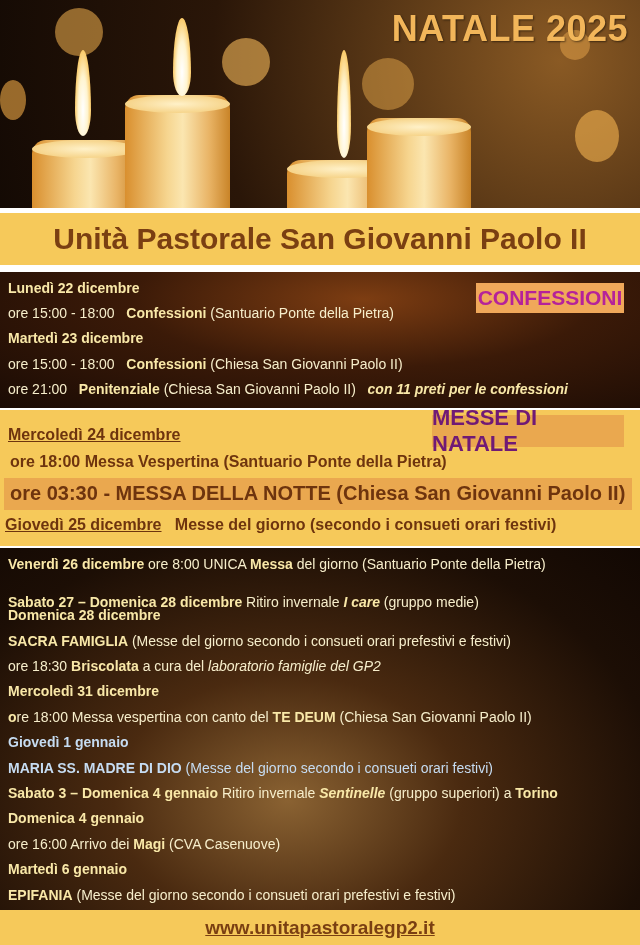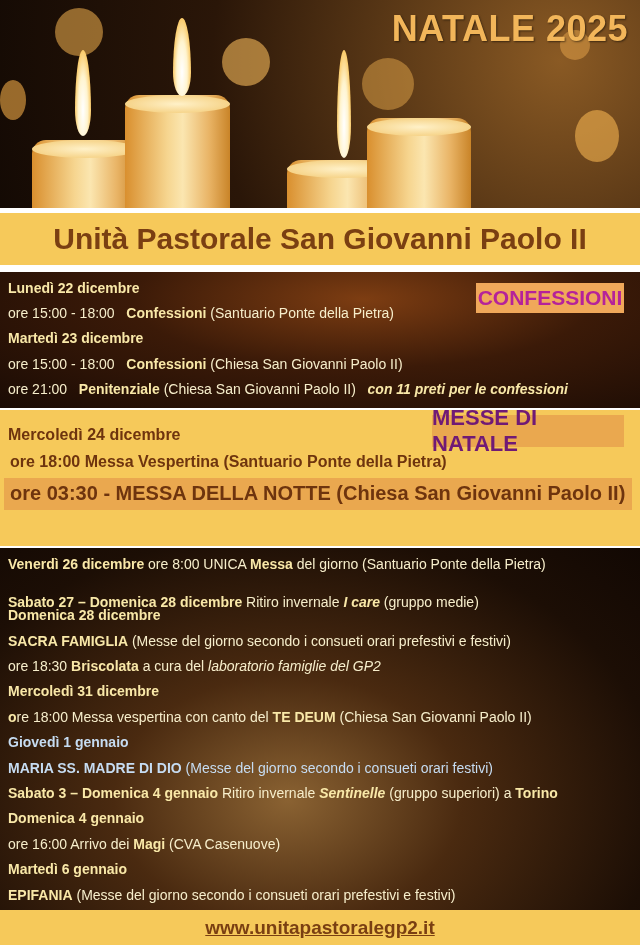--- a/index.html
+++ b/index.html
@@ -25,21 +25,21 @@
     background: radial-gradient(ellipse at 45% 65%, #8a6232 0, #4a2a10 35%, #1c0e05 75%, #120803 100%); }
   .row { position:absolute; left:8px; white-space:nowrap; }
   .b { font-weight:bold; }
   .i { font-style:italic; }
   .yb { font-weight:bold; color:#f9e8a8; }
   .blue { color:#c6dcf2; }
   .tag-conf { position:absolute; left:476px; top:283px; width:148px; height:30px; background:#f0a85a;
     color:#b5229a; font-weight:bold; font-size:21px; display:flex; align-items:center; justify-content:center; }
   .sec2 { position:absolute; left:0; top:410px; width:640px; height:136px; background:#f6c95a; color:#6e340e; }
   .sec2 .row { font-size:16px; }
-  .u { }
+  .u { text-decoration:underline; }
   .tag-messe { position:absolute; left:432px; top:415px; width:192px; height:32px; background:#eaa84f;
     color:#701a75; font-weight:bold; font-size:22px; display:flex; align-items:center; justify-content:center; }
   .notte-bar { position:absolute; left:4px; top:478px; width:628px; height:32px; background:#eaa84f; }
   .footer { position:absolute; left:0; top:910px; width:640px; height:35px; background:#f6c95a;
     display:flex; align-items:center; justify-content:center; }
   .footer a { color:#7a3f12; font-weight:bold; font-size:19px; text-decoration:underline; }
 </style>
 </head>
 <body>
 
@@ -87,20 +87,23 @@
     <span>ore 21:00</span>&nbsp;&nbsp;&nbsp;<span class="yb">Penitenziale</span> <span>(Chiesa San Giovanni Paolo II)</span>&nbsp;&nbsp;&nbsp;<span class="yb i">con 11 preti per le confessioni</span>
   </div>
 </div>
 <div class="tag-conf">CONFESSIONI</div>
 
 <div class="sec2">
   <div class="notte-bar" style="top:68px"></div>
   <div class="row b u" style="top:16px">Mercoledì 24 dicembre</div>
   <div class="row b" style="top:43px;left:10px">ore 18:00   Messa Vespertina (Santuario Ponte della Pietra)</div>
   <div class="row b" style="top:72px;left:10px;font-size:20px">ore 03:30 - MESSA DELLA NOTTE (Chiesa San Giovanni Paolo II)</div>
+  <div class="row" style="top:106px;left:5px">
+    <span class="b u">Giovedì 25 dicembre</span>&nbsp;&nbsp;&nbsp;<span class="b">Messe del giorno (secondo i consueti orari festivi)</span>
+  </div>
 </div>
 <div class="tag-messe">MESSE DI NATALE</div>
 
 <div class="section-dark sec3">
   <div class="row" style="top:8px"><span class="yb">Venerdì 26 dicembre</span><span> ore 8:00   UNICA </span><span class="yb">Messa</span><span> del giorno (Santuario Ponte della Pietra)</span></div>
   <div class="row" style="top:46px"><span class="yb">Sabato 27 – Domenica 28 dicembre</span><span>   Ritiro invernale </span><span class="yb i">I care</span><span> (gruppo medie)</span></div>
   <div class="row yb" style="top:59px">Domenica 28 dicembre</div>
   <div class="row" style="top:85px"><span class="yb">SACRA FAMIGLIA</span><span> (Messe del giorno secondo i consueti orari prefestivi e festivi)</span></div>
   <div class="row" style="top:110px"><span>ore 18:30   </span><span class="yb">Briscolata</span><span> a cura del </span><span class="i">laboratorio famiglie del GP2</span></div>
   <div class="row yb" style="top:135px">Mercoledì 31 dicembre</div>

